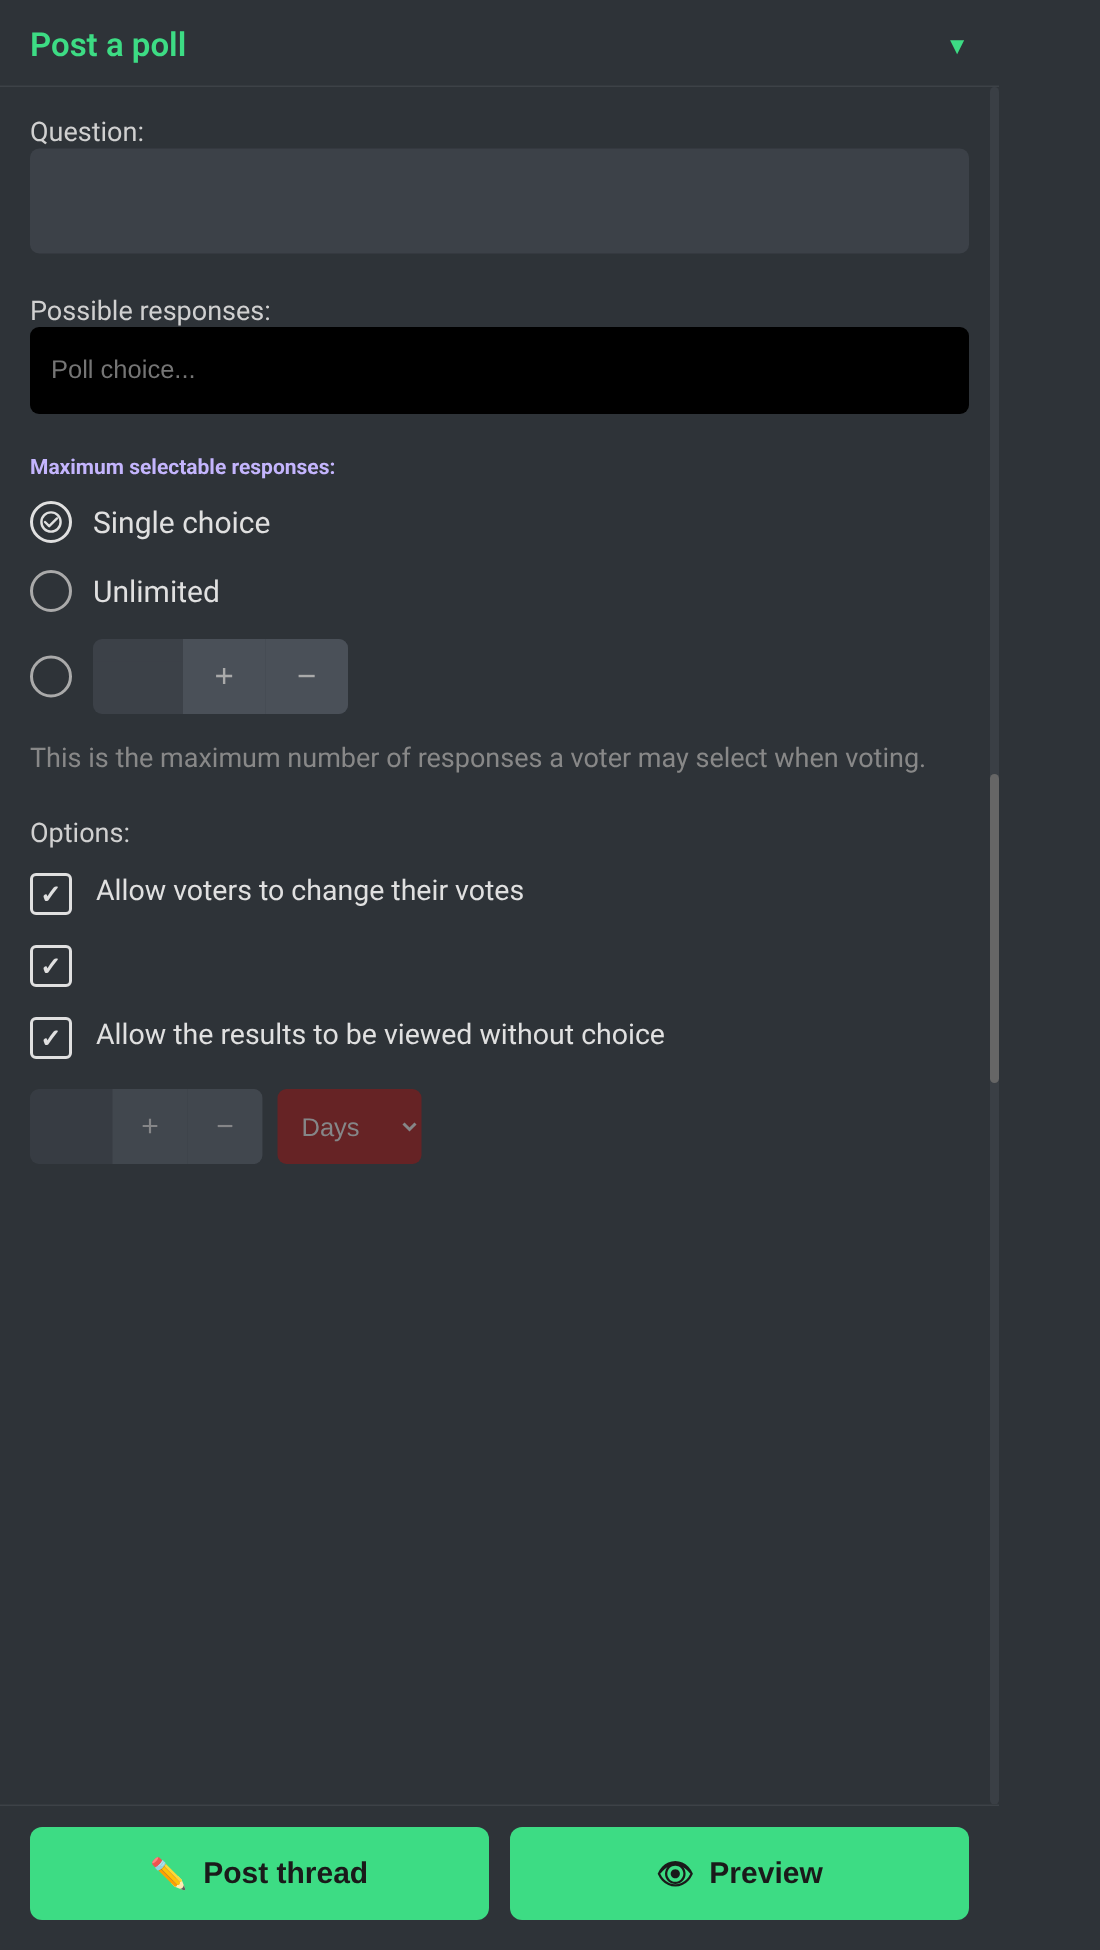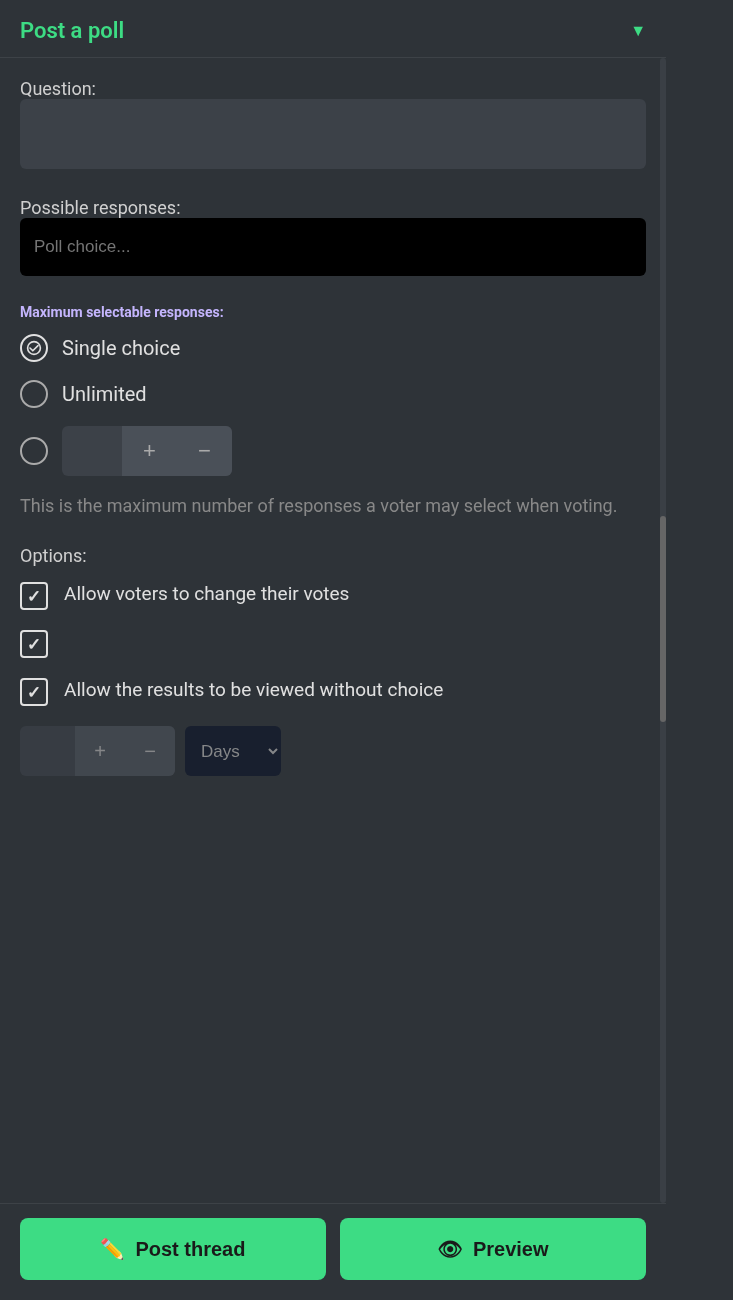--- a/index.html
+++ b/index.html
@@ -275,21 +275,21 @@
       border: none;
       color: #aaa;
       font-size: 20px;
       cursor: pointer;
       display: flex;
       align-items: center;
       justify-content: center;
     }
 
     .days-select {
-      background: #0f172a;
+      background: #7f1d1d;
       border: none;
       color: #aaa;
       font-size: 17px;
       height: 50px;
       padding: 0 12px;
       border-radius: 6px;
       outline: none;
       opacity: 0.7;
       cursor: pointer;
     }

